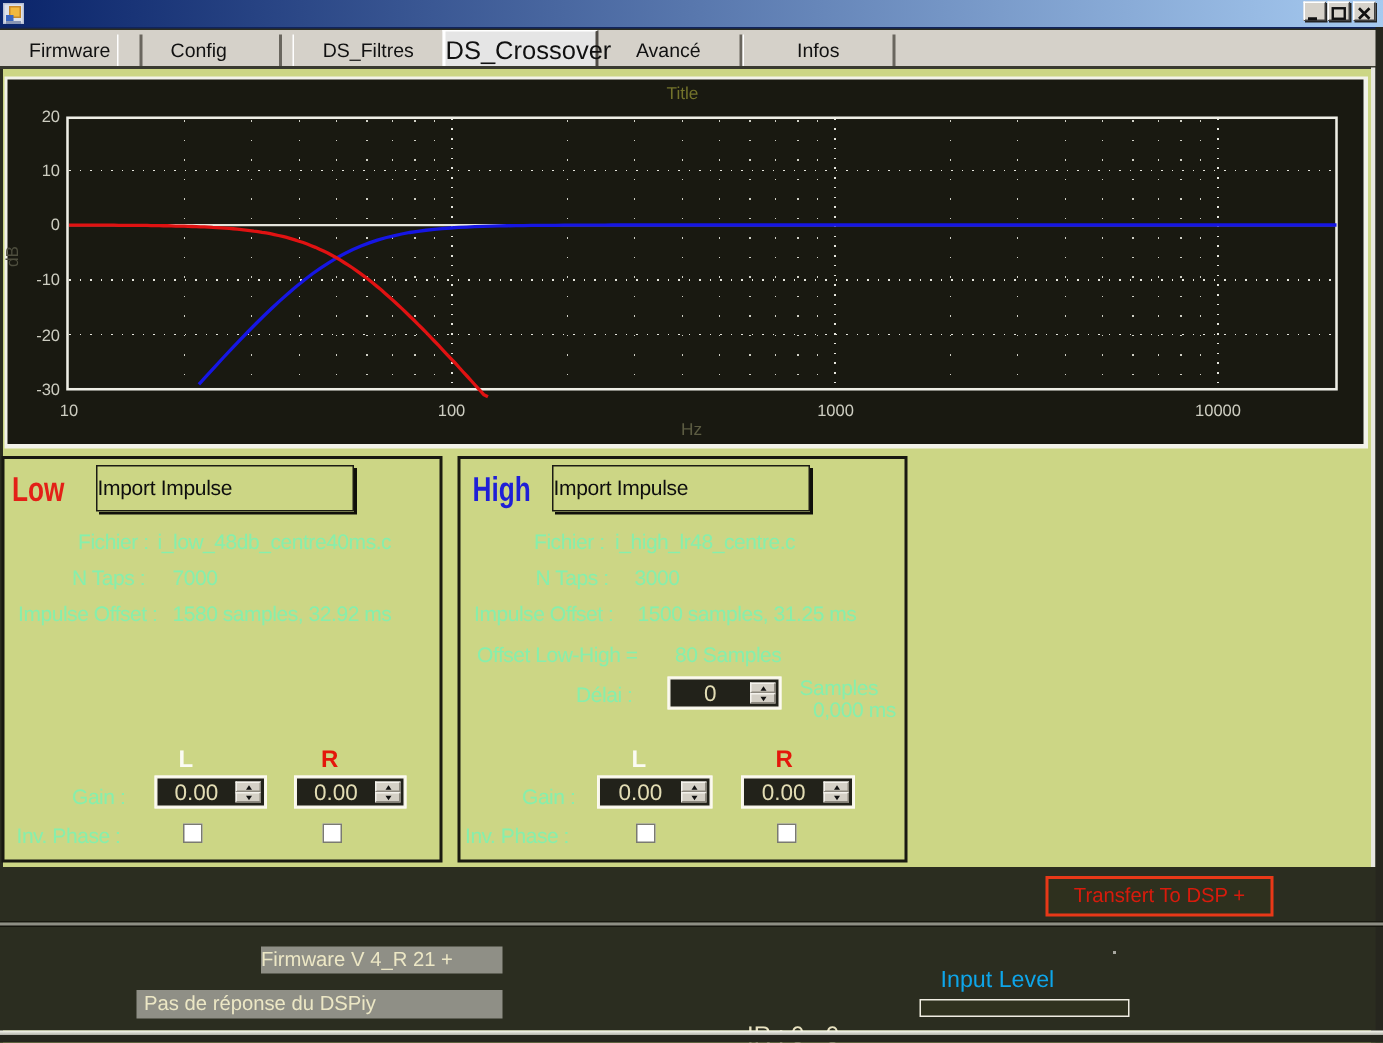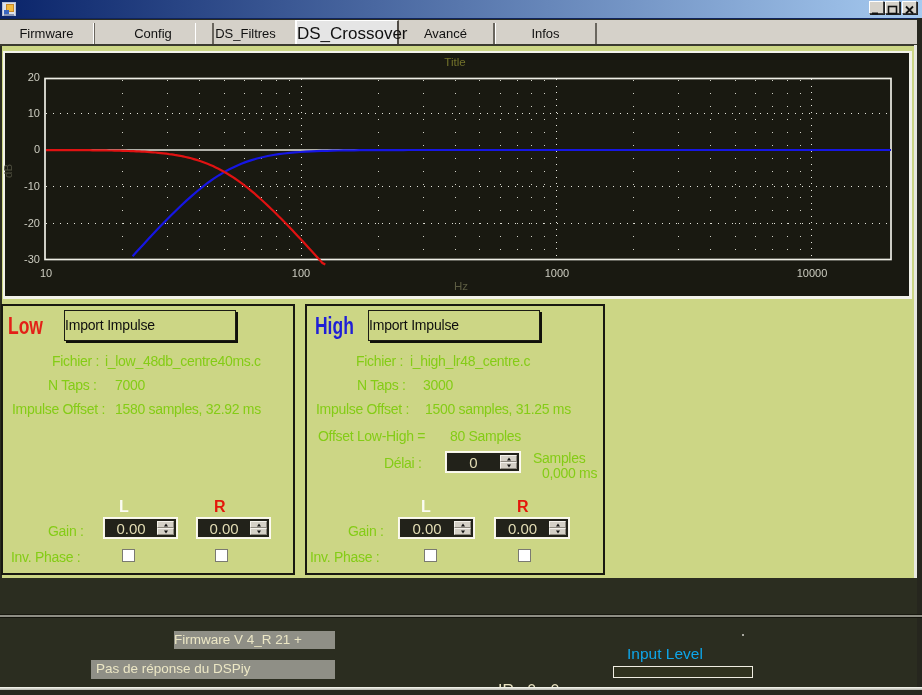--- a/index.html
+++ b/index.html
@@ -11,21 +11,21 @@
 .tab{top:3px;height:23px;font-size:13px;color:#111;text-align:center;line-height:22px;border-right:2px solid #6a665e;border-left:1px solid #fff}
 #seltab{left:295px;top:0px;width:104px;height:27px;background:#e5e5e5;border-left:2px solid #fff;border-top:1px solid #fff;border-right:2px solid #504c46;font-size:17px;color:#111;text-align:center;line-height:25px}
 #strip-dark{left:0;top:44px;width:922px;height:1.5px;background:#3a3a30}
 #client{left:2px;top:45.5px;width:912px;height:649.5px;background:#ccd685}
 #rborder{left:913.5px;top:45px;width:3px;height:533px;background:#e8e8e0}
 #rborder2{left:917px;top:18px;width:5px;height:677px;background:#26261e}
 #chartw{left:2.5px;top:50.5px;width:909px;height:248px;background:#f2f2ea}
 #chartb{left:2px;top:2.5px;width:904px;height:243px;background:#191911}
 .panel{top:304px;height:271px;border:2px solid #191911}
 .btn{background:transparent;border:1px solid #1c1c14;box-shadow:2px 2px 0 0 #10100a;font-size:14px;letter-spacing:-0.2px;color:#0e0e0e;text-align:left}
-.t14{font-size:14px;color:#84cc16;white-space:nowrap;letter-spacing:-0.3px}
+.t14{font-size:14px;color:#86efac;white-space:nowrap;letter-spacing:-0.3px}
 .spin{height:22px;background:#f6f4e8;border:1px solid #fcfaf0}
 .spinin{position:absolute;left:1px;top:1px;right:1px;bottom:1px;background:#22221a;display:flex}
 .spinval{flex:1;color:#e2dcb4;font-size:15px;text-align:center;line-height:19px}
 .spinbtns{width:17px;display:flex;flex-direction:column;margin:2px 2px 2px 0}
 .sb{flex:1;background:#d4d0c6;border:1px solid #8d897f;border-top-color:#f4f2ec;border-left-color:#f4f2ec;position:relative}
 .sb:after{content:"";position:absolute;left:50%;top:50%;transform:translate(-50%,-50%);width:0;height:0;border-left:2.5px solid transparent;border-right:2.5px solid transparent}
 .sbu:after{border-bottom:3.5px solid #111}
 .sbd:after{border-top:3.5px solid #111}
 .cb{width:13px;height:13px;background:#fff;border:1px solid #7a7a72}
 #darkband{left:2px;top:578px;width:915px;height:109px;background:#2b2d20}
@@ -52,21 +52,21 @@
       </svg></div>
 <div class="abs wbtn" style="left:885px"><svg width="13" height="11" viewBox="0 0 13 11">
         <rect x="2.5" y="1.5" width="8" height="7" fill="none" stroke="#111" stroke-width="1.6"></rect>
       </svg></div>
 <div class="abs wbtn" style="left:902px"><svg width="13" height="11" viewBox="0 0 13 11">
         <path d="M3 1.5 L10 8.5 M10 1.5 L3 8.5" stroke="#111" stroke-width="1.8"></path>
       </svg></div>
 <div class="abs" id="tbline"></div>
 <div class="abs" id="tabstrip">
 <div class="abs tab" style="left:0px;width:95px;border-left:none">Firmware</div>
-<div class="abs tab" style="left:93px;width:121px">Config</div>
+<div class="abs tab" style="left:78px;width:110px">Config</div>
 <div class="abs tab" style="left:195px;width:100px;border-right:none">DS_Filtres</div>
 <div class="abs tab" style="left:397px;width:98px">Avancé</div>
 <div class="abs tab" style="left:495px;width:102px">Infos</div>
 <div class="abs" id="seltab">DS_Crossover</div>
 </div>
 <div class="abs" id="strip-dark"></div>
 <div class="abs" id="client"></div>
 <div class="abs" id="rborder"></div>
 <div class="abs" id="rborder2"></div>
 <div class="abs" id="chartw">
@@ -201,20 +201,21 @@
         <div class="spinbtns">
           <div class="sb sbu"></div>
           <div class="sb sbd"></div>
         </div>
       </div>
     </div>
 <div class="abs t14" style="left:310px;top:549px">Inv. Phase :</div>
 <div class="abs cb" style="left:424px;top:549px"></div>
 <div class="abs cb" style="left:518px;top:549px"></div>
 <div class="abs" id="darkband"></div>
+<div class="abs" id="transf">Transfert To DSP +</div>
 <div class="abs" id="sep1"></div>
     <div class="abs" id="sep2"></div>
 <div class="abs graybox" style="left:174px;top:631px;width:161px;height:18px;text-align:left">Firmware V 4_R 21 +</div>
 <div class="abs graybox" style="left:91px;top:660px;width:244px;height:19px;padding-left:5px">Pas de réponse du DSPiy</div>
 <div class="abs" style="left:498px;top:682px;color:#e9e3c1;font-size:16px">IR : 0 - 0</div>
 <div class="abs" style="left:627px;top:645px;color:#0ea5e9;font-size:15.5px">Input Level</div>
 <div class="abs" style="left:742px;top:634px;width:2px;height:2px;background:#a8a8a0"></div>
 <div class="abs" style="left:613px;top:666px;width:140px;height:12px;border:1.5px solid #f0ede2;background:#30321f"></div>
 <div class="abs" id="botline1"></div>
 <div class="abs" id="botline2"></div>

